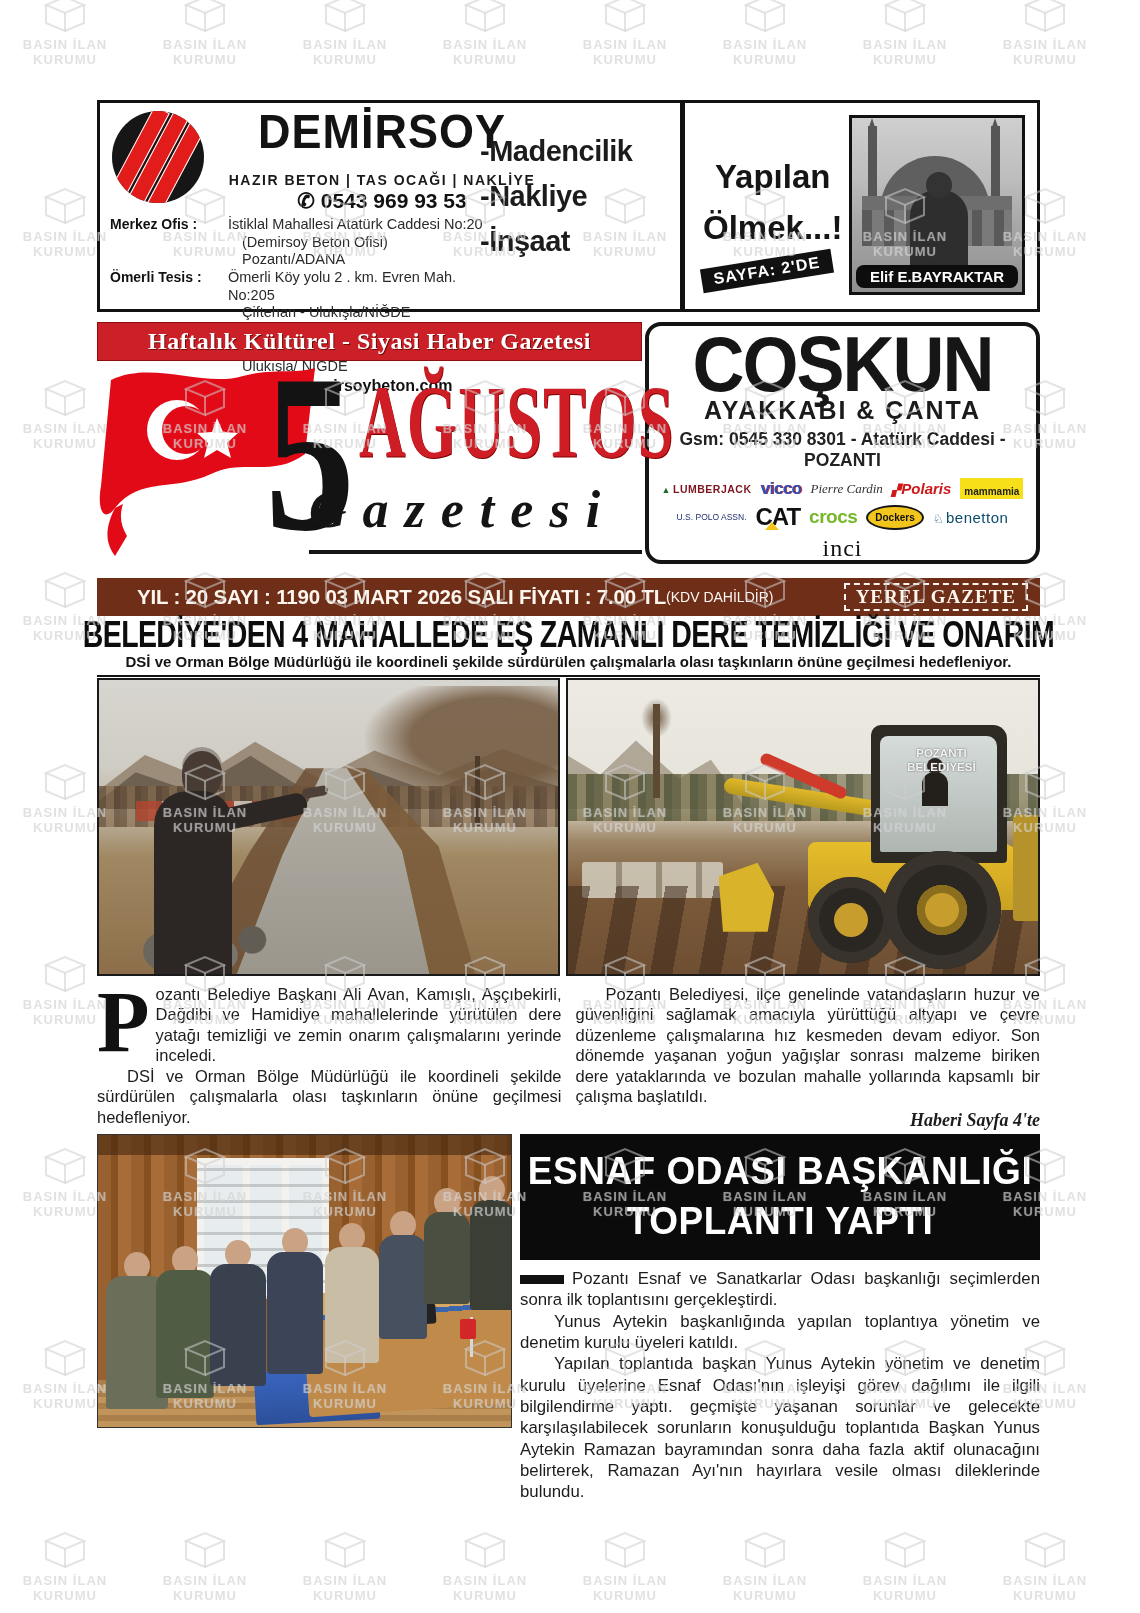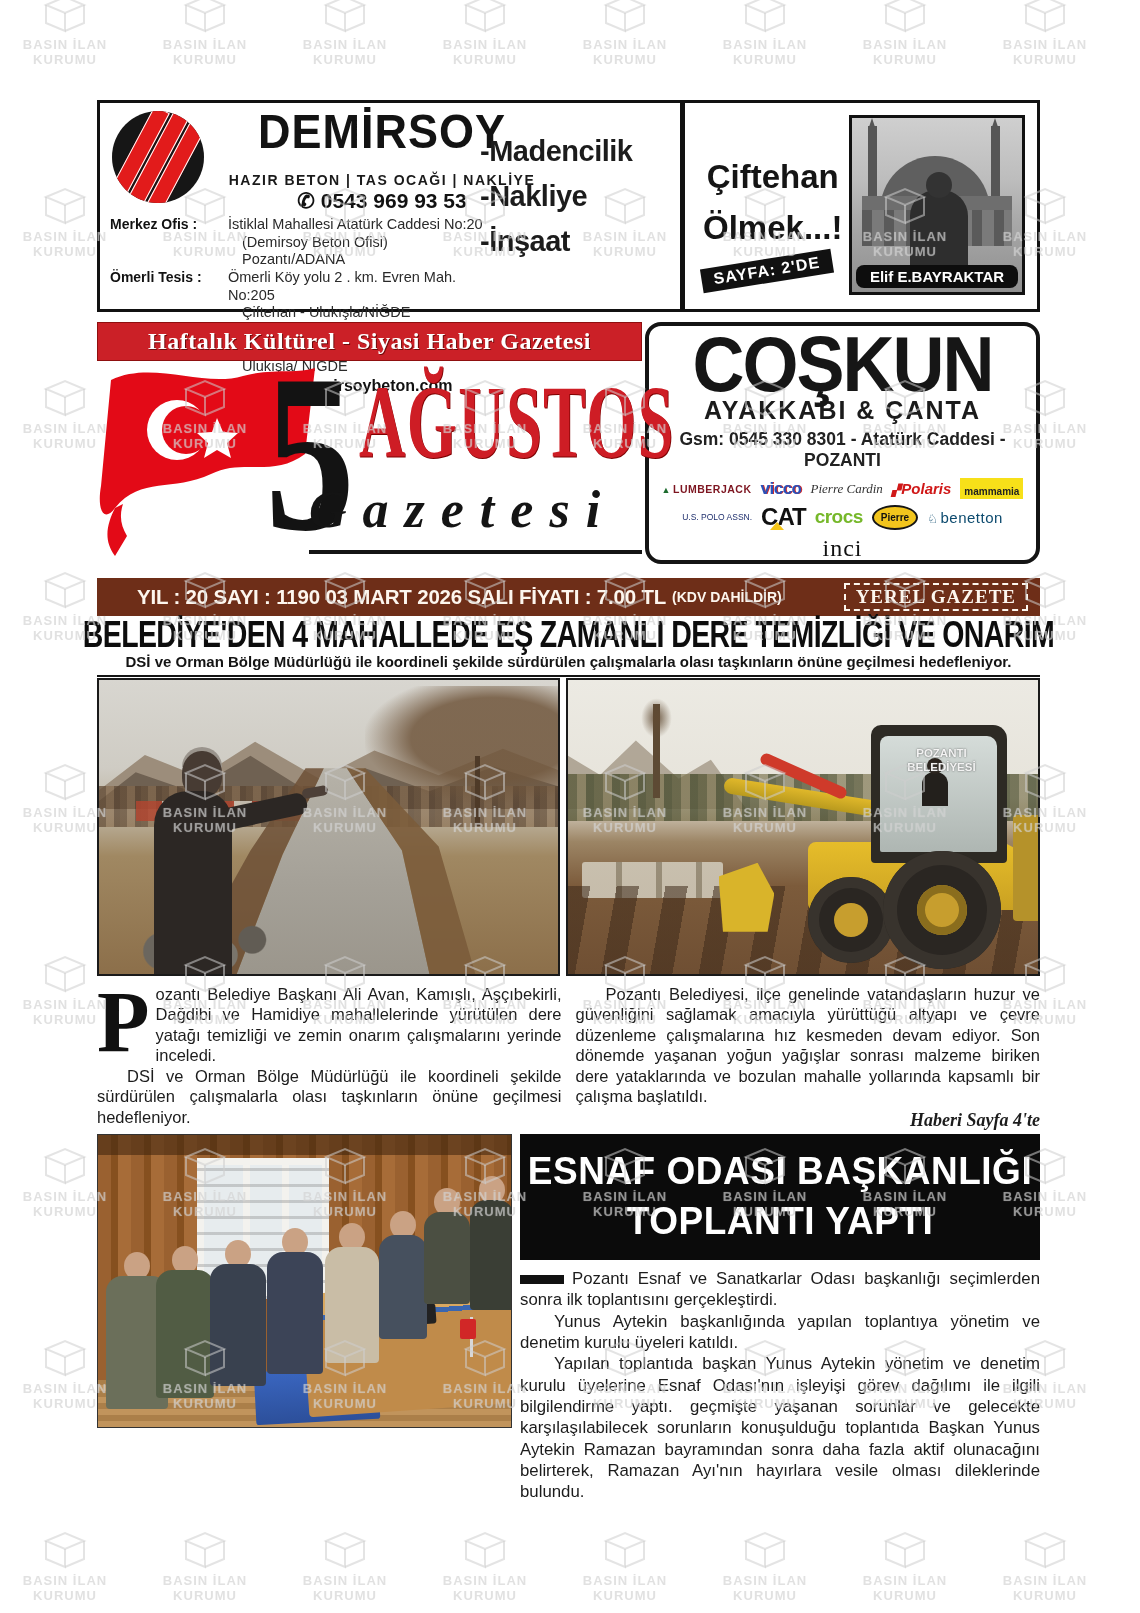--- a/index.html
+++ b/index.html
@@ -90,21 +90,21 @@
   .b-crocs { color:#76b82a; font-weight:800; font-size:19px; letter-spacing:-0.5px; }
   .b-dockers { background:#f2c51d; border:2px solid #151515; border-radius:50%; padding:5px 7px; font-weight:800; font-size:10px; color:#111; }
   .b-benetton { font-size:15px; color:#0c4a6e; letter-spacing:0.5px; }
   .b-benetton::before { content:"♘"; display:inline; font-size:12px; margin-right:2px; }
   .b-inci { font-family:"Liberation Serif", serif; font-size:24px; color:#111; letter-spacing:1px; }
 
   
   .datestrip { position:absolute; left:97px; top:578px; width:943px; height:38px; background:#6e2e18;
                display:flex; align-items:center; padding:0 12px 0 40px; color:#fdf6ee; }
   .date-text { font-weight:bold; font-size:20.5px; letter-spacing:-0.2px; white-space:nowrap; }
-  .date-small { font-weight:bold; font-size:14px; margin-left:6px; }
+  .date-small { font-weight:normal; font-size:14px; }
   .yerel { margin-left:auto; border:2px dashed #fdf6ee; font-family:"Liberation Serif", serif; font-weight:bold;
            font-size:19px; letter-spacing:1px; padding:1px 10px; white-space:nowrap; }
 
   
   .headline1 { position:absolute; left:97px; top:616px; width:943px; height:36px; display:flex; justify-content:center; align-items:center; }
   .headline1 span { font-size:28.5px; font-weight:800; letter-spacing:-0.6px; white-space:nowrap; color:#0d0d0d;
                     transform:scale(1.0,1.28); }
   .subhead1 { position:absolute; left:97px; top:653px; width:943px; text-align:center; font-size:15px; font-weight:bold;
               color:#141414; padding-bottom:5px; border-bottom:2px solid #141414; white-space:nowrap; }
 
@@ -267,21 +267,21 @@
       <div class="dem-email" style="width:382px;">e-mail: muhasebe@demirsoybeton.com</div>
       <div class="dem-services">
         <div>-Madencilik</div>
         <div>-Nakliye</div>
         <div>-İnşaat</div>
       </div>
     </div>
 
     <div class="olmeden">
       <div class="olm-title">
-        <div>Çiftehan</div>
+        <div>Yapılan</div>
         <div>Ölmek...!</div>
       </div>
       <div class="olm-ref">SAYFA: 2'DE</div>
       <div class="olm-photo">
         <div class="minaret m1"></div>
         <div class="minaret m2"></div>
         <div class="mosque-dome"></div>
         <div class="mosque-base"></div>
         <div class="mosque-arches"></div>
         <div class="olm-person"></div>
@@ -312,21 +312,21 @@
       <div class="cos-contact">Gsm: 0545 330 8301 - Atatürk Caddesi - POZANTI</div>
       <div class="cos-brands">
         <span class="brand b-lumberjack">LUMBERJACK</span>
         <span class="brand b-vicco">vicco</span>
         <span class="brand b-pierre">Pierre Cardin</span>
         <span class="brand b-polaris">Polaris</span>
         <span class="brand b-mammamia">mammamia</span>
         <span class="brand b-uspolo">U.S. POLO ASSN.</span>
         <span class="brand b-cat">CAT</span>
         <span class="brand b-crocs">crocs</span>
-        <span class="brand b-dockers">Pierre</span>
+        <span class="brand b-dockers">Dockers</span>
         <span class="brand b-benetton">benetton</span>
         <span class="brand b-inci">inci</span>
       </div>
     </div>
   </div>
 
   <div class="datestrip" style="background: rgb(110, 46, 24);">
     <span class="date-text">YIL : 20 SAYI : 1190 03 MART 2026 SALI FİYATI : 7.00 TL</span>
     <span class="date-small">(KDV  DAHİLDİR)</span>
     <span class="yerel">YEREL GAZETE</span>

